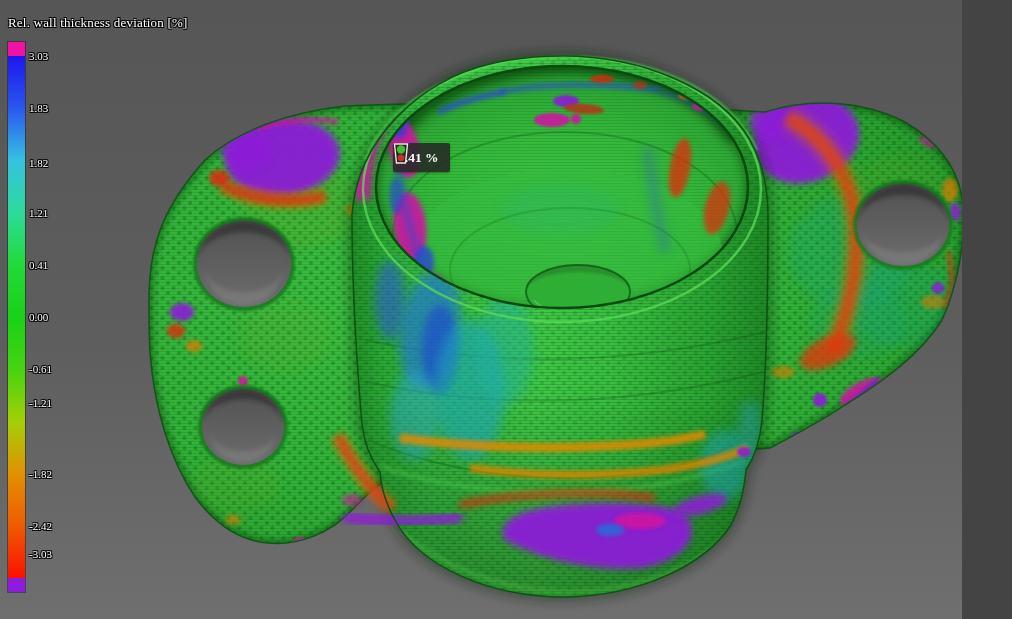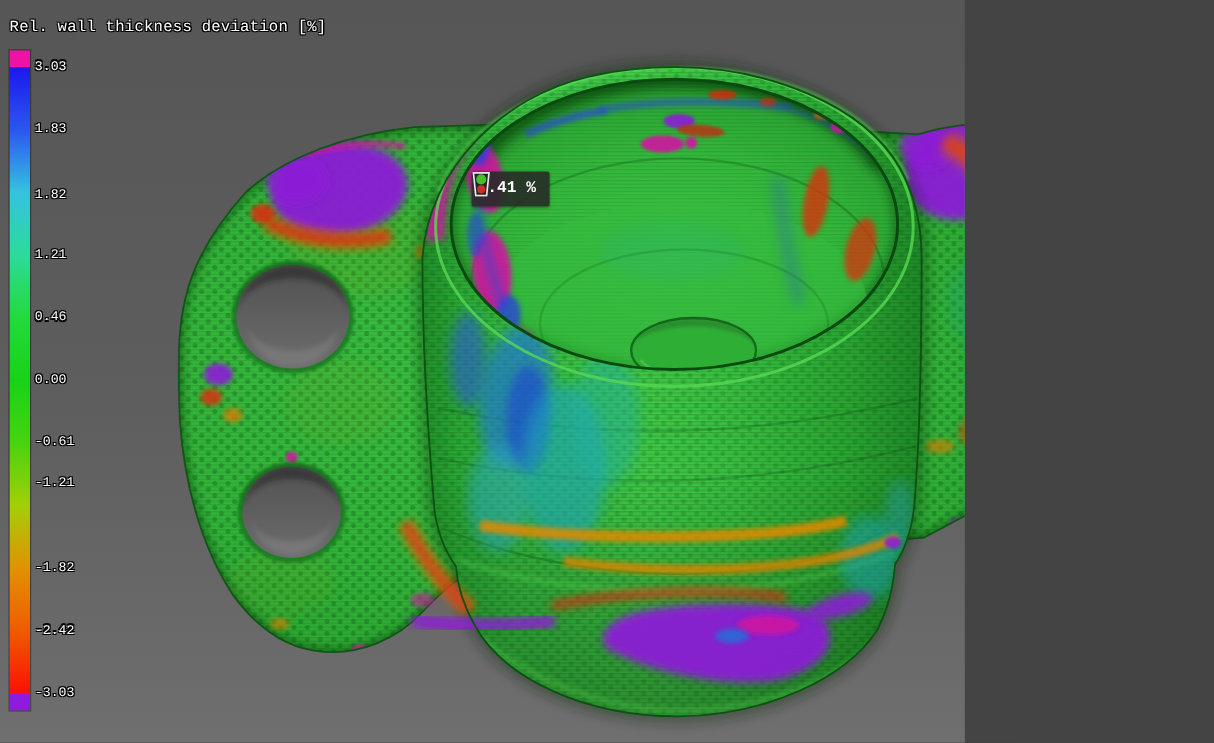--- a/index.html
+++ b/index.html
@@ -1,19 +1,19 @@
 <!DOCTYPE html>
 <html><head>
 <meta charset="utf-8">
 <style>
   html,body{margin:0;padding:0;background:#444;}
   .stage{
-    position:relative;width:804px;height:619px;overflow:hidden;
+    position:relative;width:962px;height:619px;overflow:hidden;
     background:linear-gradient(to bottom,#565656 0%,#5e5e5e 55%,#6f6f6f 100%);
-    font-family:Liberation Mono, monospace;
+    font-family:Liberation Serif, serif;
     user-select:none;
   }
   .stage svg{position:absolute;left:0;top:0;}
   
   .legend-title{
     position:absolute;left:8px;top:15px;font-size:13px;color:#fff;letter-spacing:.2px;
     text-shadow:-1px -1px 0 #000,1px -1px 0 #000,-1px 1px 0 #000,1px 1px 0 #000,0 1px 0 #000,0 -1px 0 #000;
     z-index:5;white-space:nowrap;
   }
   .scale-bar{position:absolute;left:8px;top:42px;width:17px;height:550px;z-index:5;
@@ -288,27 +288,27 @@
     <div class="scale-bar">
       <div class="scale-cap-top" style="background: rgb(238, 18, 166);"></div>
       <div class="scale-gradient" style="background: linear-gradient(rgb(29, 23, 238) 0%, rgb(42, 87, 240) 10%, rgb(53, 194, 224) 20%, rgb(44, 219, 154) 30%, rgb(34, 218, 58) 40%, rgb(24, 210, 24) 50%, rgb(70, 212, 14) 60%, rgb(163, 207, 6) 70%, rgb(226, 145, 0) 80%, rgb(239, 91, 0) 90%, rgb(252, 16, 0) 100%);"></div>
       <div class="scale-cap-bottom" style="background: rgb(143, 27, 223);"></div>
     </div>
     <div class="legend-ticks">
         <span class="tick" style="top: 56px;">3.03</span>
         <span class="tick" style="top: 108.2px;">1.83</span>
         <span class="tick" style="top: 163px;">1.82</span>
         <span class="tick" style="top: 212.6px;">1.21</span>
-        <span class="tick" style="top: 264.8px;">0.46</span>
+        <span class="tick" style="top: 264.8px;">0.41</span>
         <span class="tick" style="top: 317px;">0.00</span>
         <span class="tick" style="top: 369.2px;">-0.61</span>
         <span class="tick" style="top: 403px;">-1.21</span>
         <span class="tick" style="top: 473.6px;">-1.82</span>
         <span class="tick" style="top: 525.8px;">-2.42</span>
-        <span class="tick" style="top: 578px;">-3.03</span>
+        <span class="tick" style="top: 554px;">-3.03</span>
       </div>
   </div>
 
   <div class="tooltip">
     <svg class="ticon" viewBox="0 0 16 21">
       <path d="M1.5,1 h13 l-2,19 h-9 Z" fill="#242824" stroke="#e8e8e8" stroke-width="1.4"></path>
       <circle cx="8" cy="6.5" r="4.2" fill="#44bd2e"></circle>
       <circle cx="8" cy="14.8" r="3.4" fill="#cc3026"></circle>
     </svg>
     <span class="val">5.41 %</span>

